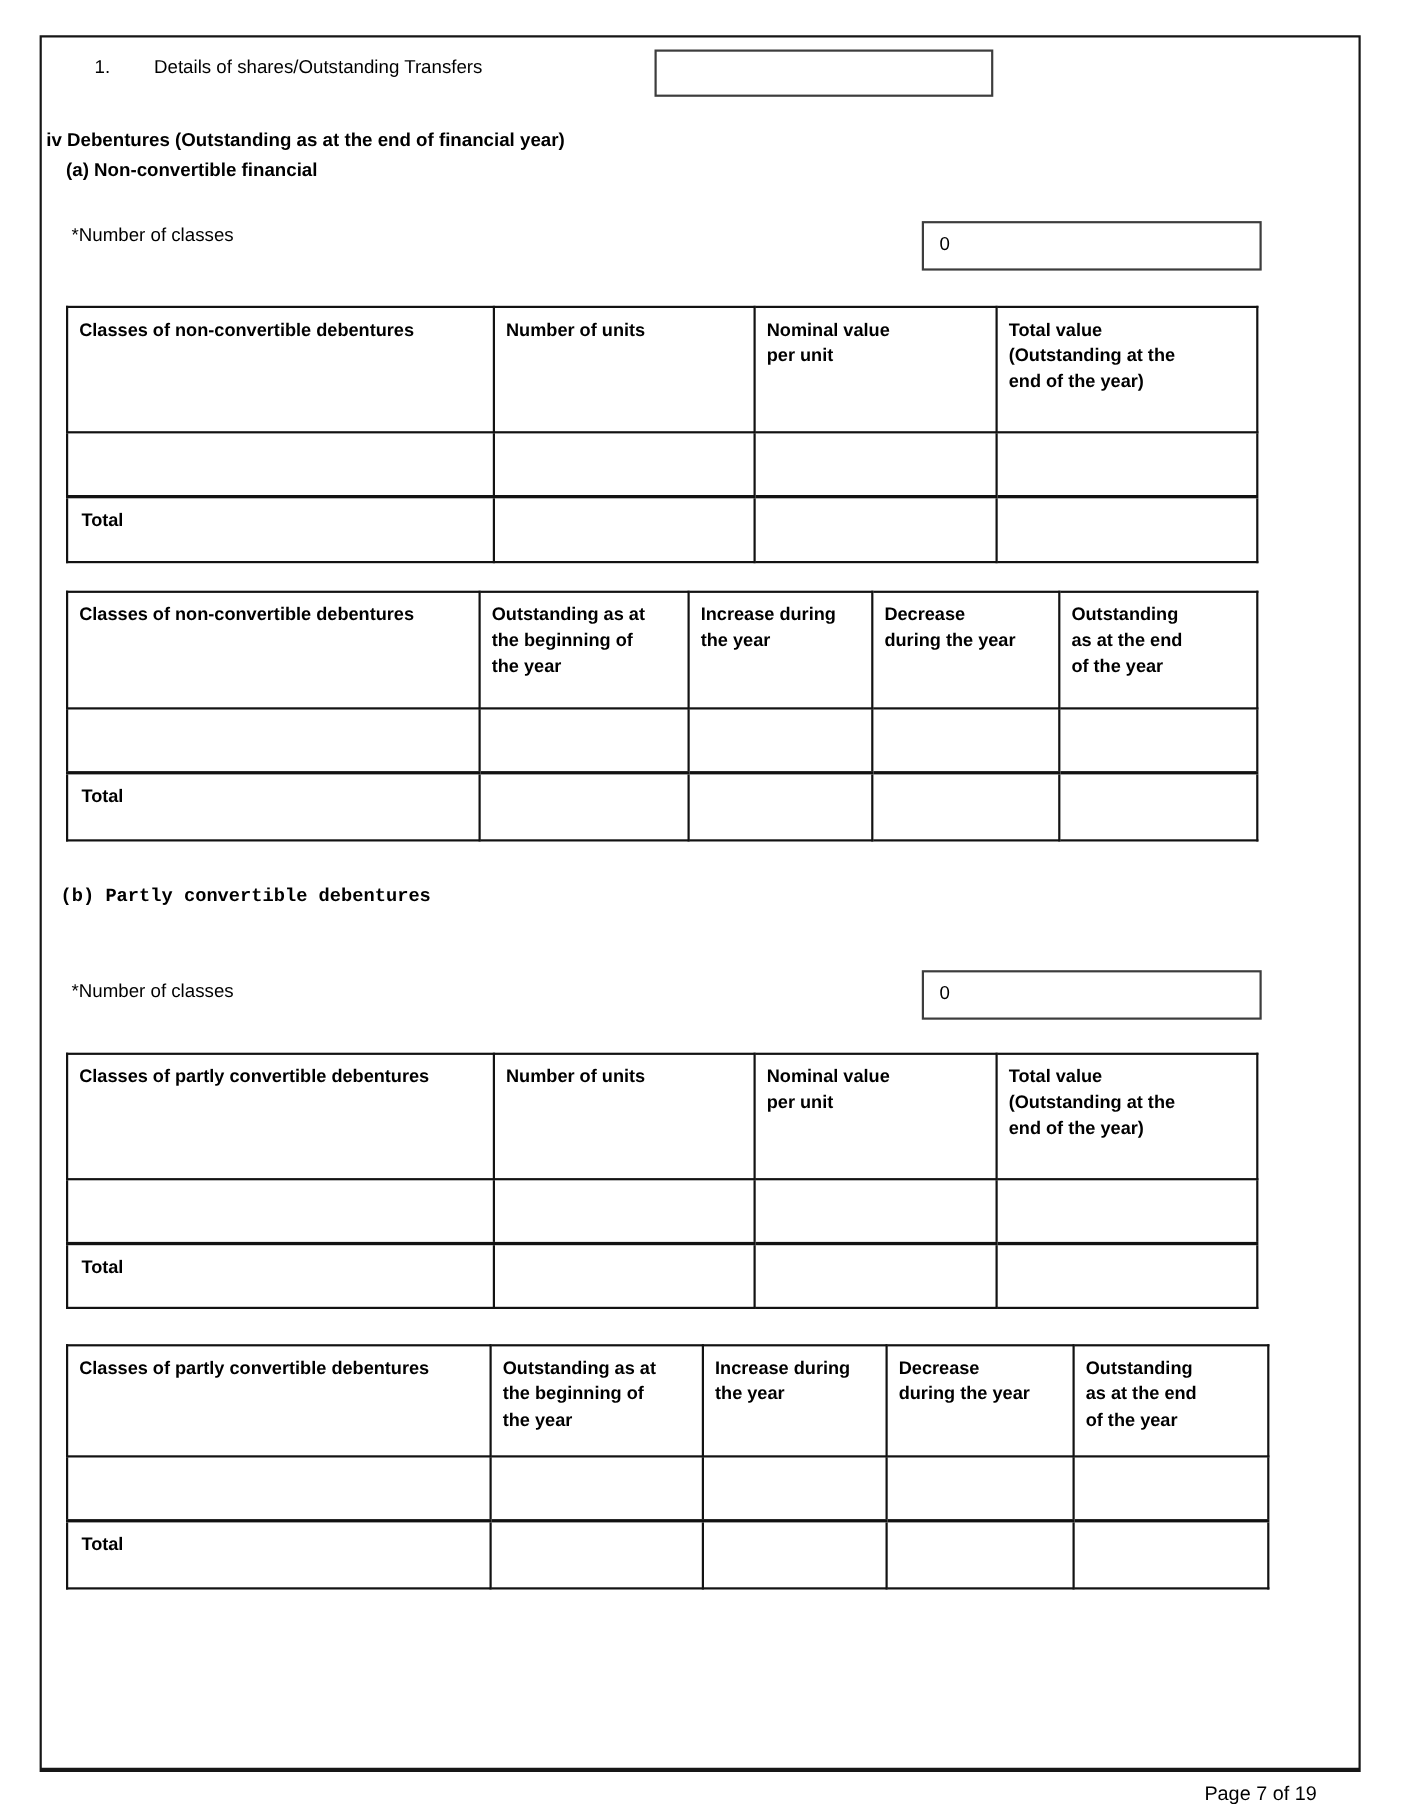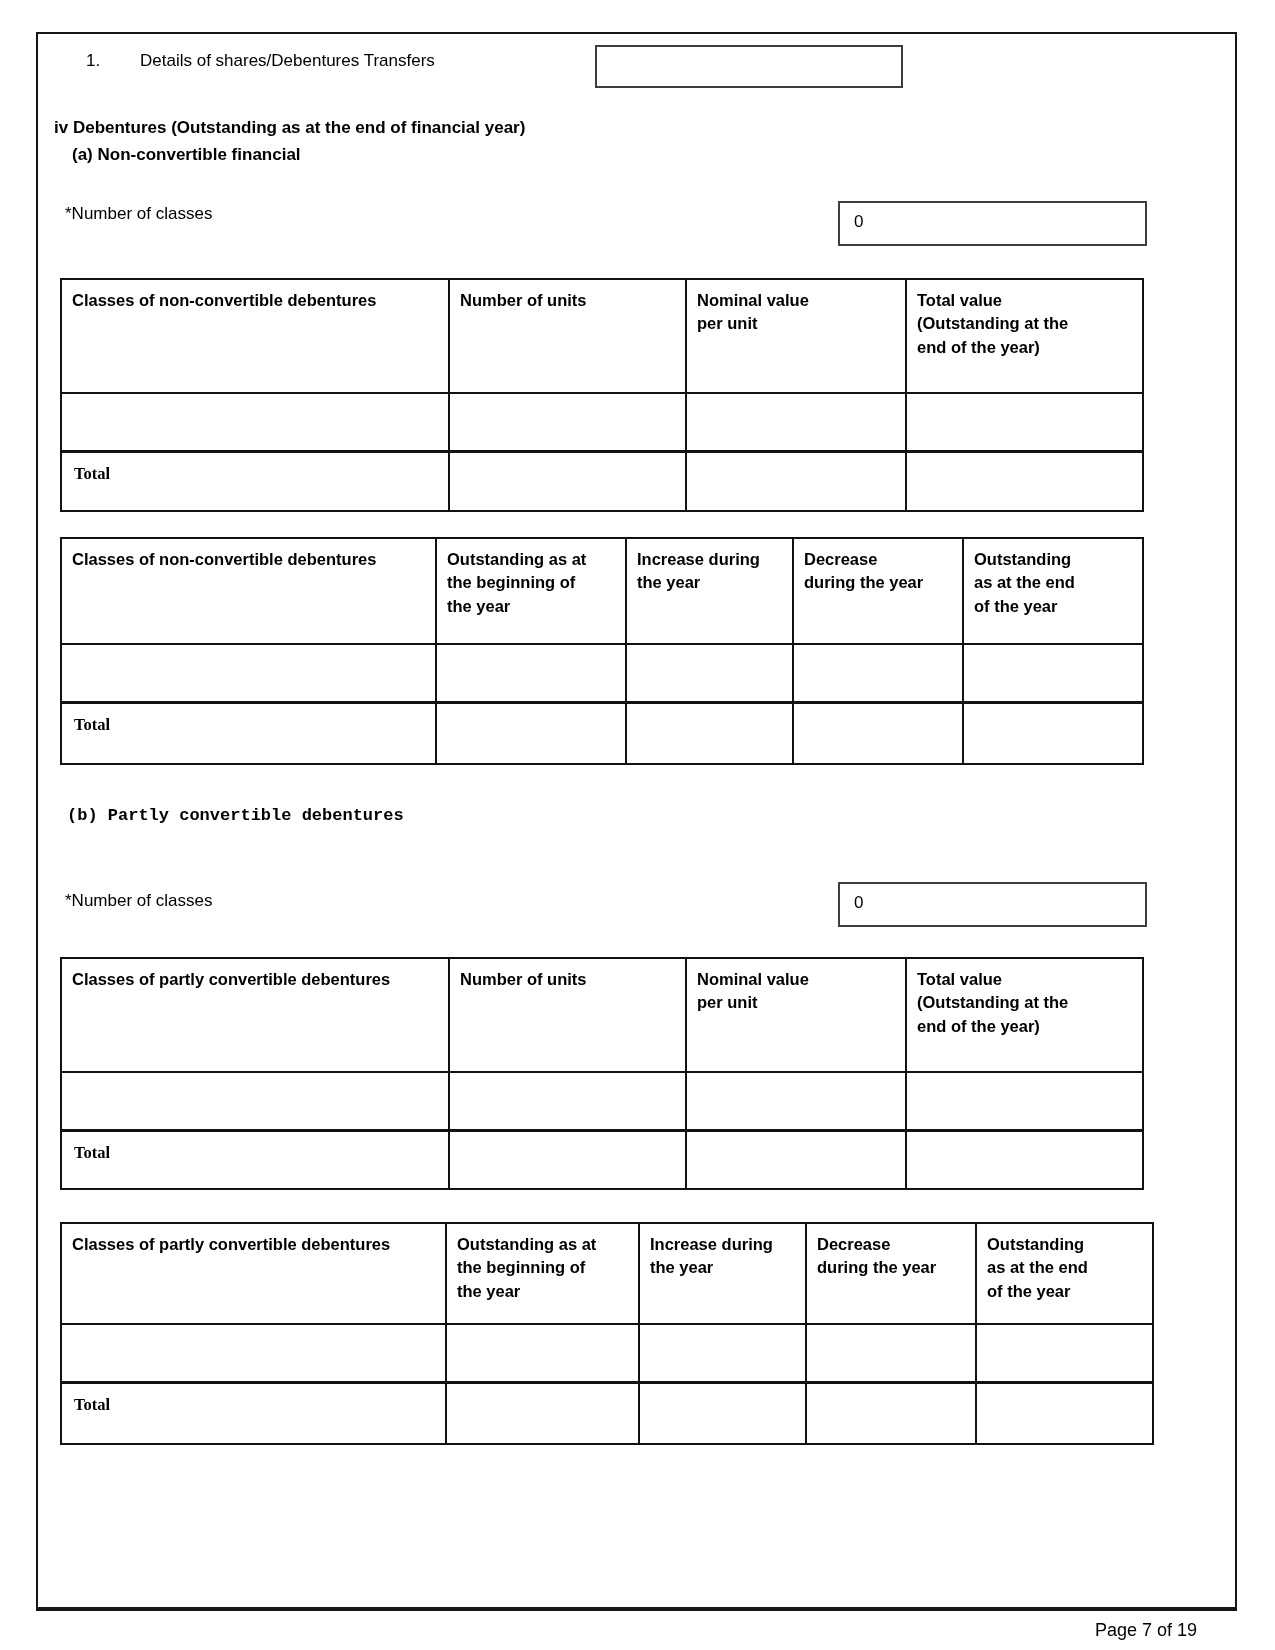--- a/index.html
+++ b/index.html
@@ -13,21 +13,21 @@
   }
   .abs { position:absolute; }
   .page-border {
     left:36px; top:32px; width:1201px; height:1579px;
     border:2px solid #161616;
     border-bottom-width:4px;
     box-sizing:border-box;
     background:#fff;
   }
   .txt { font-size:17px; line-height:1.3; white-space:nowrap; }
-  .bold { font-weight:bold;margin-left:12px; }
+  .bold { font-weight:bold; }
   .inputbox {
     border:2px solid #3d3d3d;
     box-sizing:border-box;
     background:#fff;
     font-size:17px;
   }
   .inputbox .val { padding:9px 0 0 14px; }
   table.frm {
     position:absolute;
     border-collapse:collapse;
@@ -43,30 +43,30 @@
     overflow:hidden;
   }
   table.frm tr.hdr td {
     font-weight:bold;
     white-space:pre-line;
   }
   table.frm tr.total td {
     border-top:3px solid #121212;
     font-weight:bold;
   }
-  table.frm tr.total td:first-child { padding-left:12px;font-family:Liberation Serif, serif; }
+  table.frm tr.total td:first-child { padding-left:12px; }
   .footer { font-size:18px; }
 </style>
 </head>
 <body>
 
 <div class="abs page-border"></div>
 
 <div class="abs txt" style="left:86px; top:50px;">1.</div>
-<div class="abs txt" style="left:140px; top:50px;">Details of shares/Debentures Transfers</div>
+<div class="abs txt" style="left:140px; top:50px;">Details of shares/Outstanding Transfers</div>
 <div class="abs inputbox" style="left:595px; top:45px; width:308px; height:43px;">
   <div class="val"></div>
 </div>
 
 <div class="abs txt bold" style="left:42px; top:117px;">iv Debentures (Outstanding as at the end of financial year)</div>
 <div class="abs txt bold" style="left:60px; top:144px;">(a) Non-convertible financial</div>
 
 <div class="abs txt" style="left:65px; top:203px;">*Number of classes</div>
 <div class="abs inputbox" style="left:838px; top:201px; width:309px; height:45px;">
   <div class="val">0</div>

